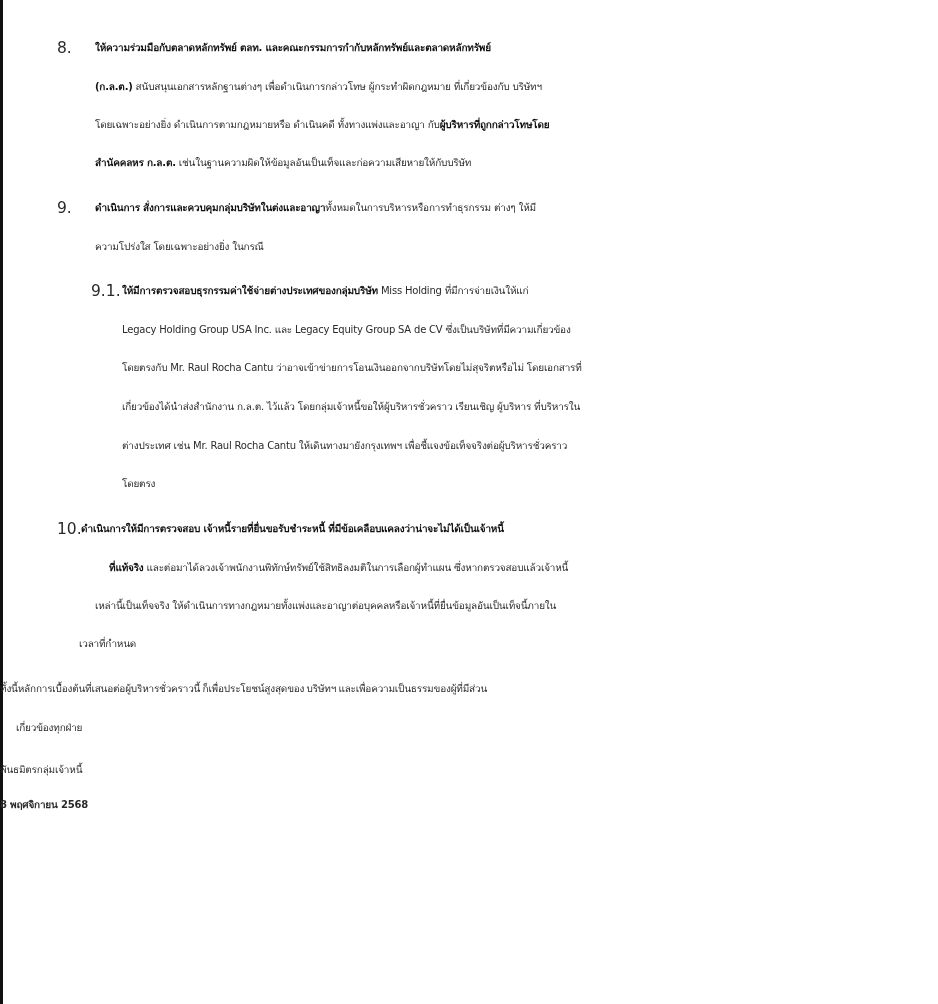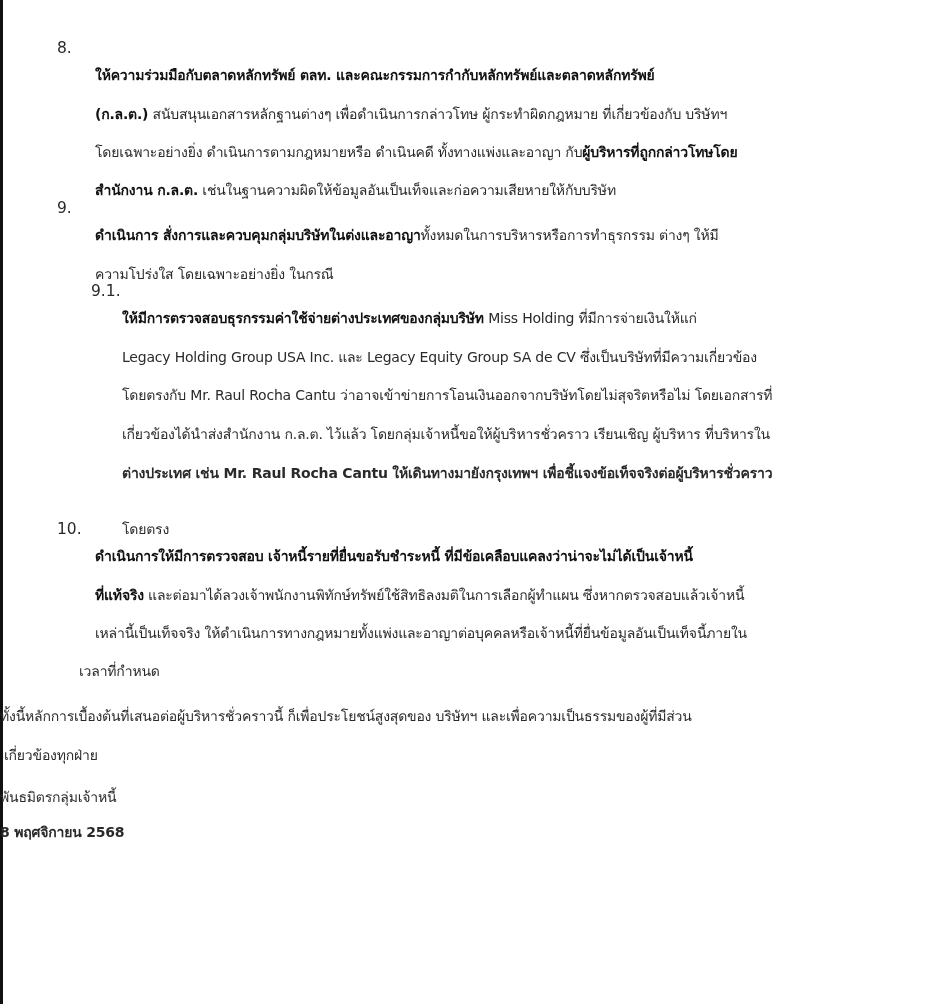--- a/index.html
+++ b/index.html
@@ -10,68 +10,67 @@
       color: #1a1a1a;
       position: relative;
     }
     .edge-strip {
       position: absolute; left: 0; top: 0; width: 3px; height: 1004px;
       background: #111111;
     }
     .page { position: absolute; left: 0; top: 0; width: 938px; }
     .line {
       position: absolute; white-space: nowrap;
-      font-size: 14px; line-height: 20px; color: #2a2a2a;
+      font-size: 10px; line-height: 20px; color: #2a2a2a;
       letter-spacing: -0.2px;
-      margin-top: 27px;
     }
     .line b { font-weight: bold; color: #111; }
     .num {
       position: absolute; white-space: nowrap;
       font-size: 15.5px; line-height: 20px; color: #2a2a2a;
     }
   </style>
 </head>
 <body>
 
 <div class="edge-strip"></div>
 
 <div class="page">
 
   <div>
     <span class="num" style="left:57px; top:38px;">8.</span>
     <div class="line" style="left:95px; top:38px;"><b>ให้ความร่วมมือกับตลาดหลักทรัพย์ ตลท. และคณะกรรมการกำกับหลักทรัพย์และตลาดหลักทรัพย์</b></div>
     <div class="line" style="left:95px; top:77px;"><b>(ก.ล.ต.)</b><span> สนับสนุนเอกสารหลักฐานต่างๆ เพื่อดำเนินการกล่าวโทษ ผู้กระทำผิดกฎหมาย ที่เกี่ยวข้องกับ บริษัทฯ</span></div>
     <div class="line" style="left:95px; top:115px;"><span>โดยเฉพาะอย่างยิ่ง ดำเนินการตามกฎหมายหรือ ดำเนินคดี ทั้งทางแพ่งและอาญา กับ</span><b>ผู้บริหารที่ถูกกล่าวโทษโดย</b></div>
-    <div class="line" style="left:95px; top:153px;"><b>สำนักงาน ก.ล.ต.</b><span> เช่นในฐานความผิดให้ข้อมูลอันเป็นเท็จและก่อความเสียหายให้กับบริษัท</span></div>
+    <div class="line" style="left:95px; top:153px;"><b>สำนัคคลหร ก.ล.ต.</b><span> เช่นในฐานความผิดให้ข้อมูลอันเป็นเท็จและก่อความเสียหายให้กับบริษัท</span></div>
   </div>
 
   <div>
     <span class="num" style="left:57px; top:198px;">9.</span>
     <div class="line" style="left:95px; top:198px;"><b>ดำเนินการ สั่งการและควบคุมกลุ่มบริษัทในต่งและอาญา</b><span>ทั้งหมดในการบริหารหรือการทำธุรกรรม ต่างๆ ให้มี</span></div>
     <div class="line" style="left:95px; top:237px;"><span>ความโปร่งใส โดยเฉพาะอย่างยิ่ง ในกรณี</span></div>
 
     <div>
       <span class="num" style="left:91px; top:281px;text-align:center;">9.1.</span>
       <div class="line" style="left:122px; top:281px;"><b>ให้มีการตรวจสอบธุรกรรมค่าใช้จ่ายต่างประเทศของกลุ่มบริษัท</b><span> Miss Holding ที่มีการจ่ายเงินให้แก่</span></div>
       <div class="line" style="left:122px; top:320px;"><span>Legacy Holding Group USA Inc. และ Legacy Equity Group SA de CV ซึ่งเป็นบริษัทที่มีความเกี่ยวข้อง</span></div>
       <div class="line" style="left:122px; top:358px;"><span>โดยตรงกับ Mr. Raul Rocha Cantu ว่าอาจเข้าข่ายการโอนเงินออกจากบริษัทโดยไม่สุจริตหรือไม่ โดยเอกสารที่</span></div>
       <div class="line" style="left:122px; top:397px;"><span>เกี่ยวข้องได้นำส่งสำนักงาน ก.ล.ต. ไว้แล้ว โดยกลุ่มเจ้าหนี้ขอให้ผู้บริหารชั่วคราว เรียนเชิญ ผู้บริหาร ที่บริหารใน</span></div>
-      <div class="line" style="left:122px; top:436px;font-weight:bold;"><span>ต่างประเทศ เช่น Mr. Raul Rocha Cantu ให้เดินทางมายังกรุงเทพฯ เพื่อชี้แจงข้อเท็จจริงต่อผู้บริหารชั่วคราว</span></div>
-      <div class="line" style="left:122px; top:492px;text-align:right;"><span>โดยตรง</span></div>
+      <div class="line" style="left:122px; top:436px;"><span>ต่างประเทศ เช่น Mr. Raul Rocha Cantu ให้เดินทางมายังกรุงเทพฯ เพื่อชี้แจงข้อเท็จจริงต่อผู้บริหารชั่วคราว</span></div>
+      <div class="line" style="left:122px; top:474px;text-align:right;"><span>โดยตรง</span></div>
     </div>
   </div>
 
   <div>
     <span class="num" style="left:57px; top:519px;">10.</span>
-    <div class="line" style="left:95px; top:519px;"><b>ดำเนินการให้มีการตรวจสอบ เจ้าหนี้รายที่ยื่นขอรับชำระหนี้ ที่มีข้อเคลือบแคลงว่าน่าจะไม่ได้เป็นเจ้าหนี้</b></div>
-    <div class="line" style="left:95px; top:558px;"><b>ที่แท้จริง</b><span> และต่อมาได้ลวงเจ้าพนักงานพิทักษ์ทรัพย์ใช้สิทธิลงมติในการเลือกผู้ทำแผน ซึ่งหากตรวจสอบแล้วเจ้าหนี้</span></div>
+    <div class="line" style="left:81px; top:519px;"><b>ดำเนินการให้มีการตรวจสอบ เจ้าหนี้รายที่ยื่นขอรับชำระหนี้ ที่มีข้อเคลือบแคลงว่าน่าจะไม่ได้เป็นเจ้าหนี้</b></div>
+    <div class="line" style="left:109px; top:558px;"><b>ที่แท้จริง</b><span> และต่อมาได้ลวงเจ้าพนักงานพิทักษ์ทรัพย์ใช้สิทธิลงมติในการเลือกผู้ทำแผน ซึ่งหากตรวจสอบแล้วเจ้าหนี้</span></div>
     <div class="line" style="left:95px; top:596px;"><span>เหล่านี้เป็นเท็จจริง ให้ดำเนินการทางกฎหมายทั้งแพ่งและอาญาต่อบุคคลหรือเจ้าหนี้ที่ยื่นข้อมูลอันเป็นเท็จนี้ภายใน</span></div>
     <div class="line" style="left:79px; top:635px;font-family:Liberation Mono, monospace;"><span>เวลาที่กำหนด</span></div>
   </div>
 
   <div>
-    <div class="line" style="left:0px; top:679px;">ทั้งนี้หลักการเบื้องต้นที่เสนอต่อผู้บริหารชั่วคราวนี้ ก็เพื่อประโยชน์สูงสุดของ บริษัทฯ และเพื่อความเป็นธรรมของผู้ที่มีส่วน</div>
-    <div class="line" style="left:4px; top:718px;">เกี่ยวข้องทุกฝ่าย</div>
+    <div class="line" style="left:0px; top:679px;font-family:Liberation Serif, serif;">ทั้งนี้หลักการเบื้องต้นที่เสนอต่อผู้บริหารชั่วคราวนี้ ก็เพื่อประโยชน์สูงสุดของ บริษัทฯ และเพื่อความเป็นธรรมของผู้ที่มีส่วน</div>
+    <div class="line" style="left:16px; top:718px;">เกี่ยวข้องทุกฝ่าย</div>
     <div class="line" style="left:0px; top:760px;">พันธมิตรกลุ่มเจ้าหนี้</div>
     <div class="line" style="left:0px; top:795px;font-weight:bold;">8 พฤศจิกายน 2568</div>
   </div>
 </div>
 
 </body></html>

